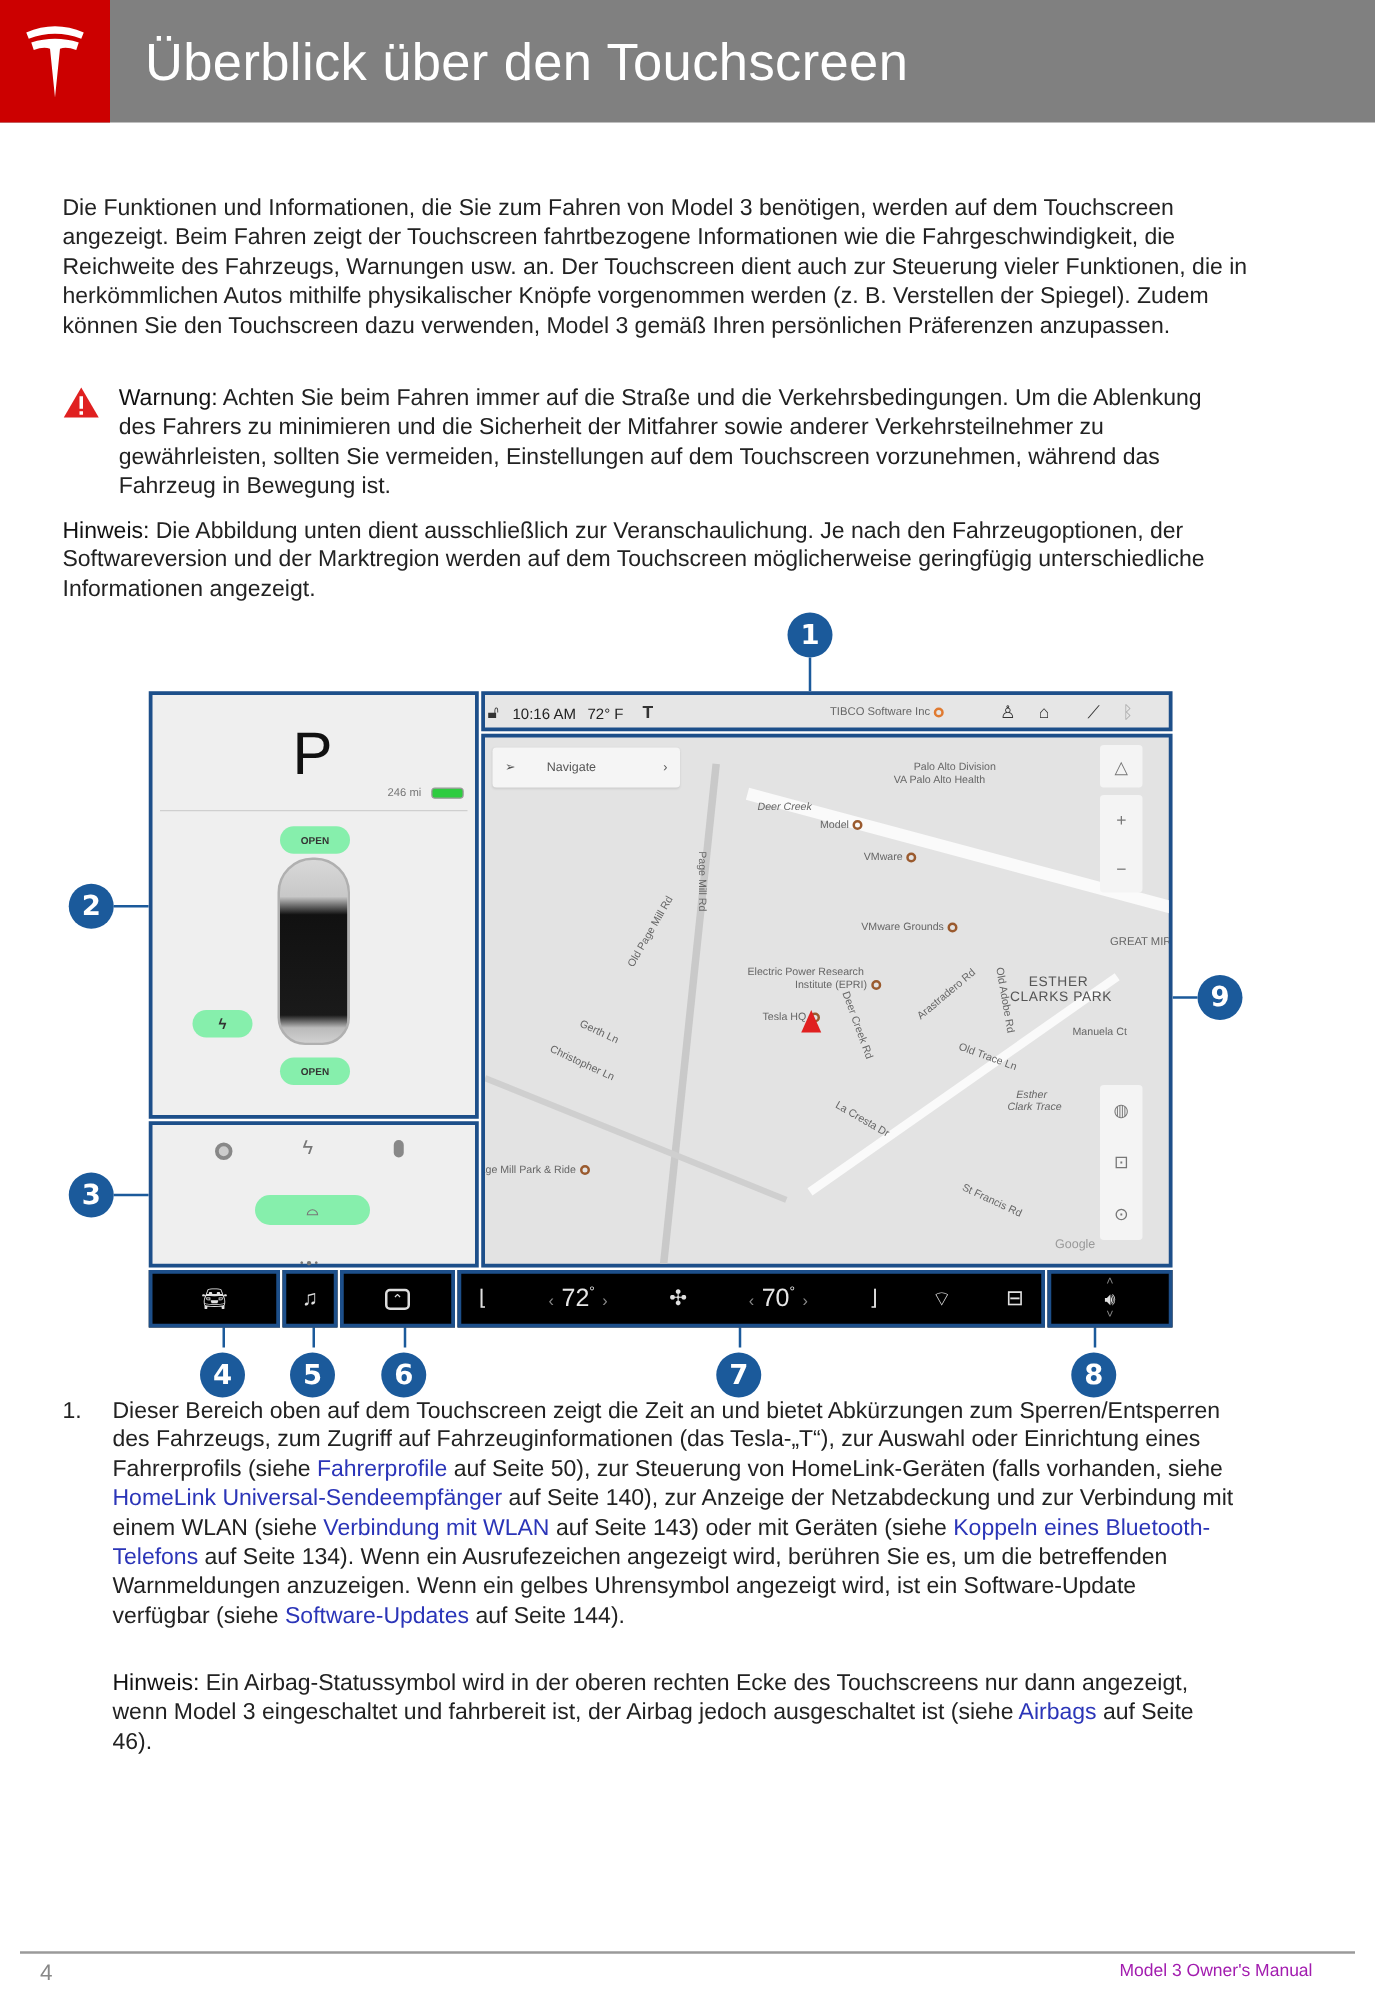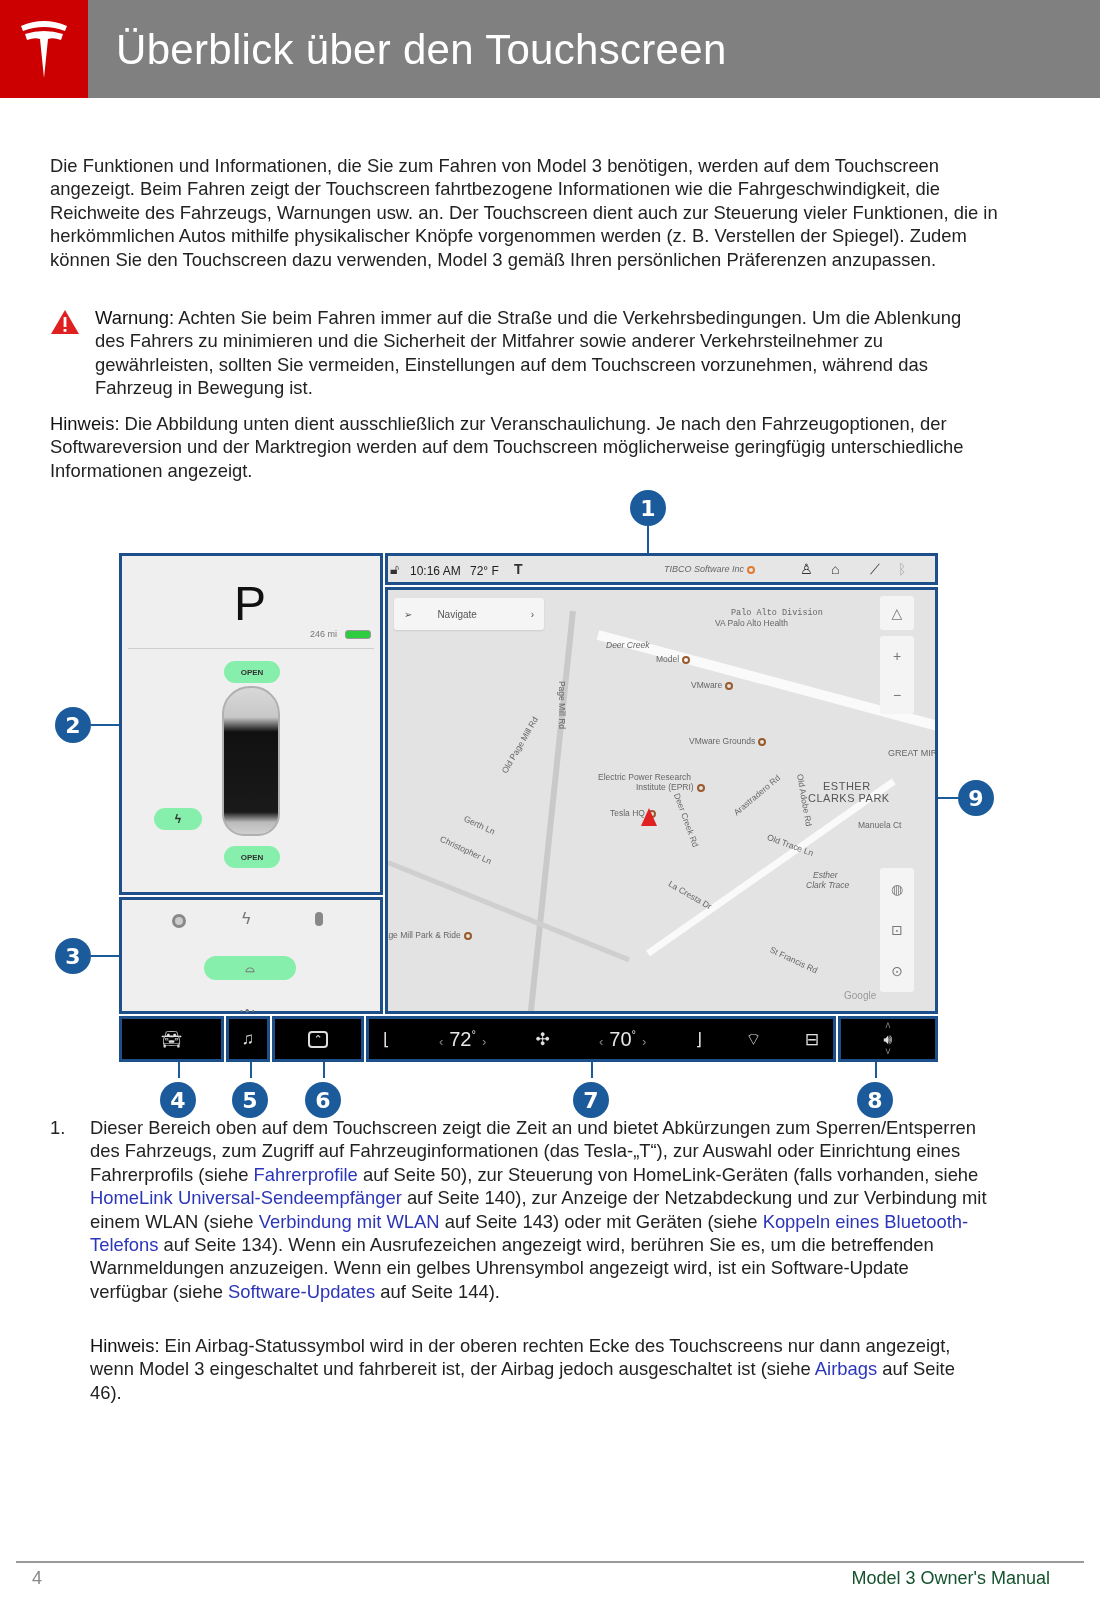--- a/index.html
+++ b/index.html
@@ -55,21 +55,21 @@
 
   
   .list { position: absolute; left: 50px; top: 1116px; width: 960px; font-size: 18.4px; line-height: 23.4px; }
   .list-num { position: absolute; left: 0; top: 0; }
   .list-body { position: absolute; left: 40px; width: 900px; }
   .list-hint { position: absolute; left: 40px; top: 218px; width: 900px; }
 
   
   .footer-rule { position: absolute; left: 16px; top: 1561px; width: 1068px; height: 2px; background: #9a9a9a; }
   .footer-page { position: absolute; left: 32px; top: 1568px; font-size: 18px; color: #888; }
-  .footer-title { position: absolute; right: 50px; top: 1568px; font-size: 18px; color: #14532d; }
+  .footer-title { position: absolute; right: 50px; top: 1568px; font-size: 14px; color: #a21caf; }
 </style>
 </head>
 <body>
 
 <div class="header">
   <div class="logo-box">
     <svg width="54" height="62" viewBox="0 0 54 62">
       <path d="M4 8 Q27 -2 50 8 L48 13 Q27 5 6 13 Z" fill="#fff"></path>
       <path d="M8 16 Q27 10 46 16 L44 22 Q36 19 31 21 L27 60 L23 21 Q18 19 10 22 Z" fill="#fff"></path>
     </svg>
@@ -136,40 +136,40 @@
         <span>⌓</span>
       </div>
     <div style="position:absolute;left:118px;top:106px;font-size:8px;color:#777;letter-spacing:2px;">•●•</div>
   </div>
 
   <div class="panel statusbar">
     <div class="status-icon" style="left:2px;">🔓︎</div>
     <div class="status-text" style="left:22px;">10:16 AM</div>
     <div class="status-text" style="left:82px;">72° F</div>
     <div class="status-icon" style="left:126px;font-weight:bold;">T</div>
-    <div class="status-text" style="left:276px;font-weight:normal;font-size:9px;color:#666;font-style:italic;"><span>TIBCO Software Inc</span><span class="poi" style="border-color:#e07a30;"></span></div>
+    <div class="status-text" style="left:276px;font-weight:normal;font-size:9px;color:#666;"><span>TIBCO Software Inc</span><span class="poi" style="border-color:#e07a30;"></span></div>
     <div class="status-icon" style="left:412px;">♙</div>
     <div class="status-icon" style="left:443px;">⌂</div>
     <div class="status-icon" style="left:482px;">⟋</div>
     <div class="status-icon" style="left:510px;color:#aaa;">ᛒ</div>
   </div>
 
   <div class="panel map-panel">
     <div class="road" style="left:210px;top:40px;width:400px;height:10px;transform:rotate(15deg);transform-origin:left;"></div>
     <div class="road" style="left:160px;top:20px;width:6px;height:420px;transform:rotate(6deg);background:#c9c9c9;"></div>
     <div class="road" style="left:260px;top:360px;width:300px;height:7px;transform:rotate(-35deg);transform-origin:left;"></div>
     <div class="road" style="left:0px;top:270px;width:260px;height:5px;transform:rotate(22deg);transform-origin:left;background:#cfcfcf;"></div>
 
     <div class="nav-box">
       <span style="margin-right:14px;">➢</span>
       <span style="flex:1;margin-left:11px;">Navigate</span>
       <span>›</span>
     </div>
 
-    <div class="map-label" style="left:343px;top:18px;font-family:Liberation Mono, monospace;">Palo Alto Division</div>
+    <div class="map-label" style="left:343px;top:18px;">Palo Alto Division</div>
     <div class="map-label" style="left:327px;top:28px;">VA Palo Alto Health</div>
     <div class="map-label" style="left:218px;top:50px;font-style:italic;">Deer Creek</div>
     <div class="map-label" style="left:268px;top:64px;"><span>Model</span><span class="poi"></span></div>
     <div class="map-label" style="left:303px;top:90px;"><span>VMware</span><span class="poi"></span></div>
     <div class="map-label" style="left:301px;top:146px;"><span>VMware Grounds</span><span class="poi"></span></div>
     <div class="map-label" style="left:210px;top:182px;">Electric Power Research</div>
     <div class="map-label" style="left:248px;top:192px;"><span>Institute (EPRI)</span><span class="poi"></span></div>
     <div class="map-label" style="left:222px;top:218px;"><span>Tesla HQ</span><span class="poi"></span></div>
     <div style="position:absolute;left:253px;top:218px;width:0;height:0;border-left:8px solid transparent;border-right:8px solid transparent;border-bottom:18px solid #e02020;"></div>
     <div class="map-label big" style="left:435px;top:190px;">ESTHER</div>

